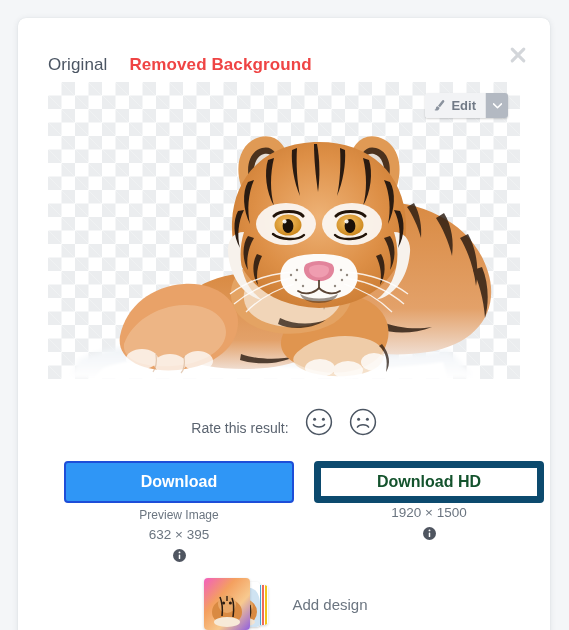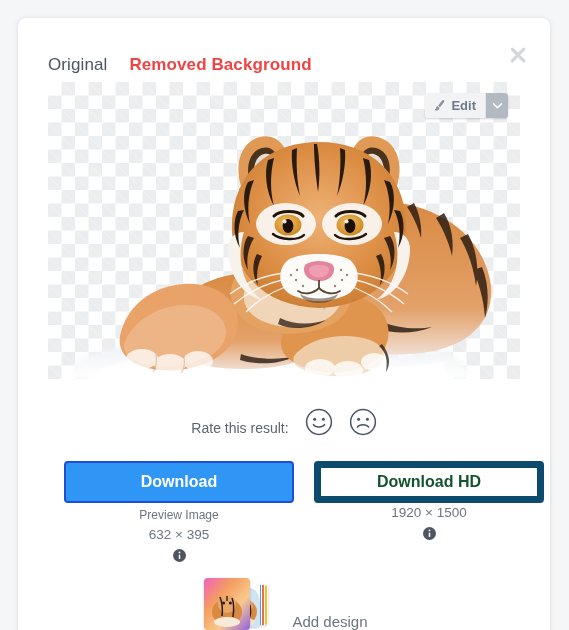--- a/index.html
+++ b/index.html
@@ -178,21 +178,21 @@
     display:flex; align-items:center; justify-content:center; gap:5px;flex-direction:column;
   }
   .info-icon { display:inline-block; cursor:pointer; }
 
   
   .add-design {
     position:absolute;
     left:0; right:0;
     top: 560px;
     display:flex;
-    align-items:flex-end;
+    align-items:center;
     justify-content:center;
     gap: 14px;
     cursor: pointer;
   }
   .thumb-stack {
     position: relative;
     width: 78px;
     height: 52px;
   }
   .thumb {

